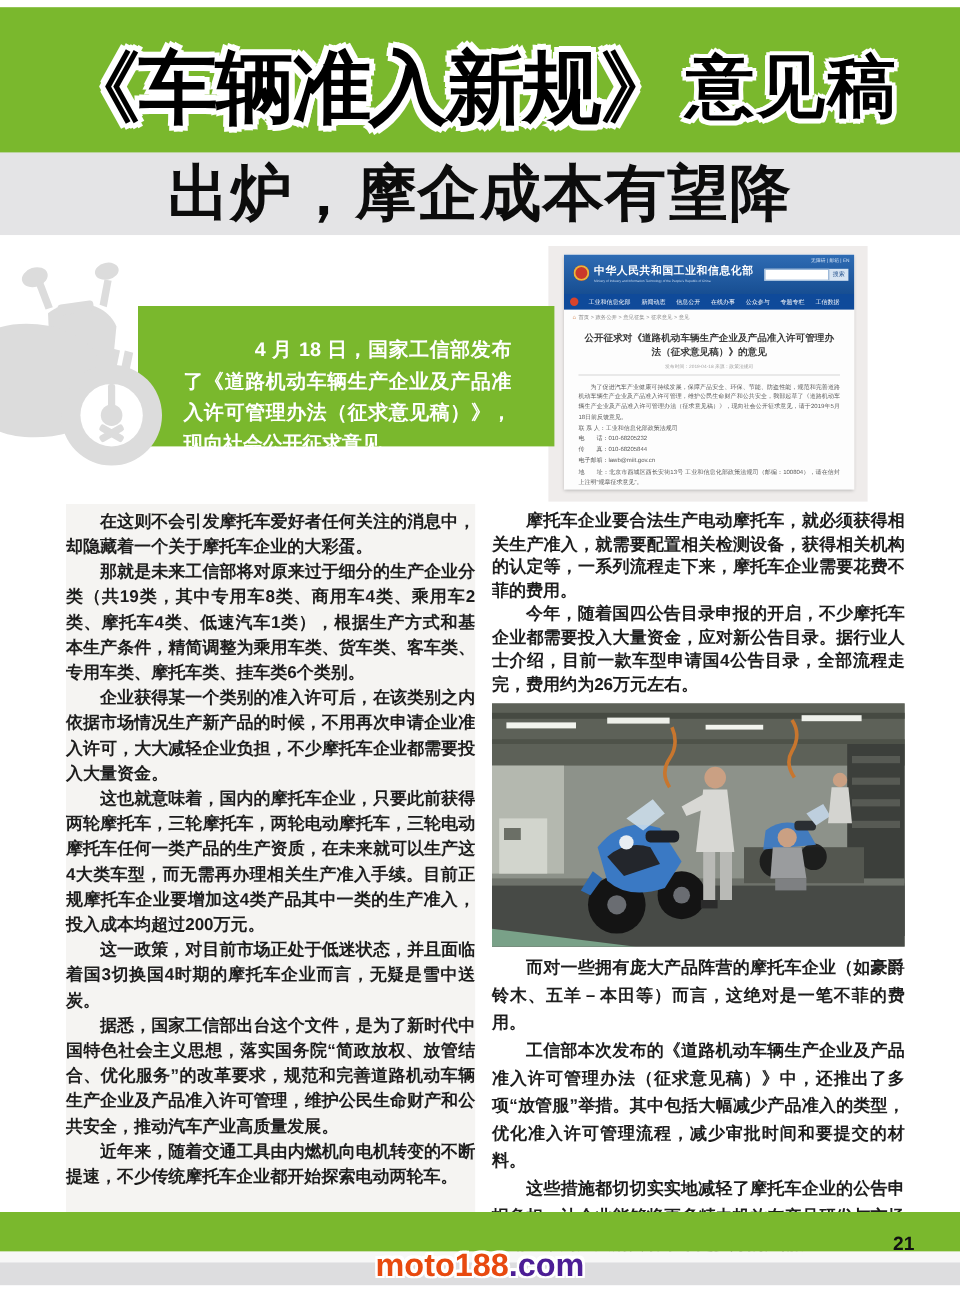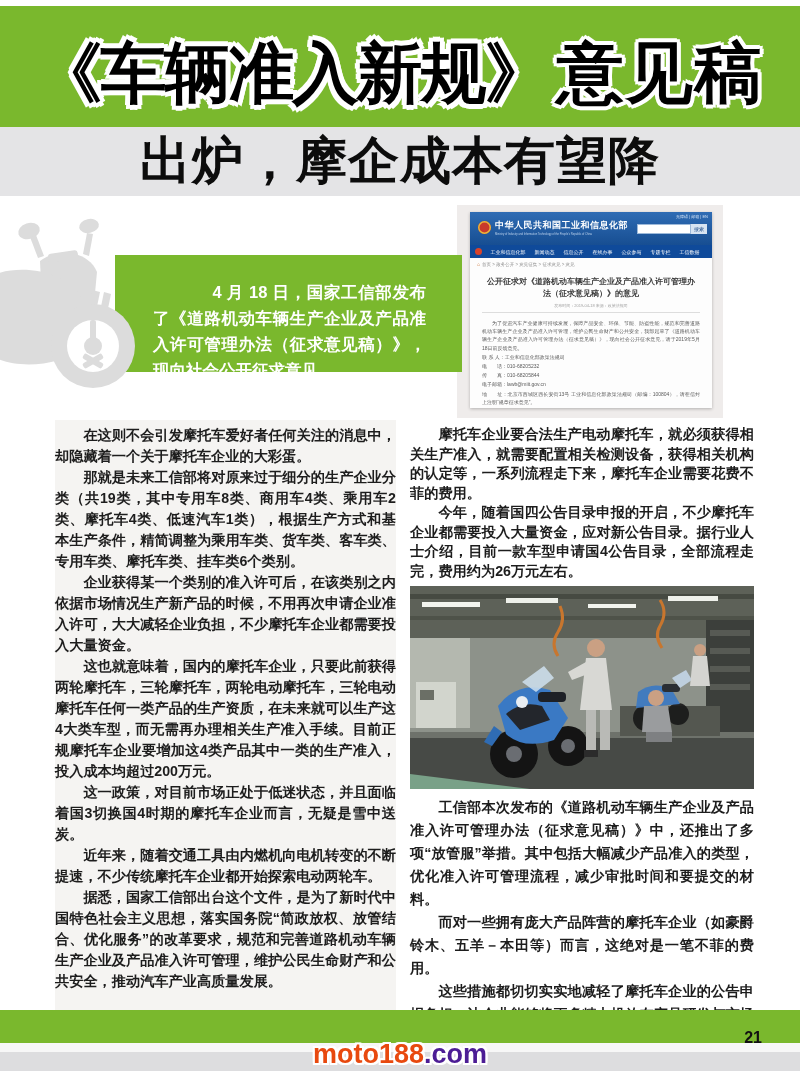--- a/index.html
+++ b/index.html
@@ -5,21 +5,21 @@
   html,body{margin:0;padding:0;background:#fff;}
   body{font-family:"Liberation Sans","DejaVu Sans",sans-serif;}
   .page{position:relative;width:800px;height:1077px;overflow:hidden;background:#fff;}
 
   
   .hdr-green{position:absolute;left:0;top:6px;width:800px;height:135px;background:#7ab82d;
     display:flex;align-items:center;justify-content:center;white-space:nowrap;}
   .hdr-main{font-size:66px;font-weight:900;color:#000;letter-spacing:-2px;
     text-shadow:-4px -4px 0 #fff,4px -4px 0 #fff,-4px 4px 0 #fff,4px 4px 0 #fff,
       -5px 0 0 #fff,5px 0 0 #fff,0 -5px 0 #fff,0 5px 0 #fff;}
-  .hdr-suffix{font-size:67px;font-weight:900;color:#000;margin-left:8px;letter-spacing:2px;
+  .hdr-suffix{font-size:57px;font-weight:900;color:#000;margin-left:8px;letter-spacing:2px;
     text-shadow:-3px -3px 0 #fff,3px -3px 0 #fff,-3px 3px 0 #fff,3px 3px 0 #fff,
       -4px 0 0 #fff,4px 0 0 #fff,0 -4px 0 #fff,0 4px 0 #fff;}
   .hdr-gray{position:absolute;left:0;top:127px;width:800px;height:69px;background:#e4e4e6;
     display:flex;align-items:center;justify-content:center;}
   .hdr-sub{font-size:51px;font-weight:900;color:#0c0c0c;letter-spacing:1px;text-align:center;}
 
   
   .intro{position:absolute;left:0;top:196px;width:800px;height:224px;background:#fff;overflow:hidden;}
   .moto-sil{position:absolute;left:-4px;top:10px;z-index:3;}
   .lead-box{position:absolute;left:115px;top:59px;width:347px;height:117px;background:#7ab82d;
@@ -163,22 +163,22 @@
     </div>
   </div>
 
   <div class="article">
     <div class="col-left">
         <p>在这则不会引发摩托车爱好者任何关注的消息中，却隐藏着一个关于摩托车企业的大彩蛋。</p>
         <p>那就是未来工信部将对原来过于细分的生产企业分类（共19类，其中专用车8类、商用车4类、乘用车2类、摩托车4类、低速汽车1类），根据生产方式和基本生产条件，精简调整为乘用车类、货车类、客车类、专用车类、摩托车类、挂车类6个类别。</p>
         <p>企业获得某一个类别的准入许可后，在该类别之内依据市场情况生产新产品的时候，不用再次申请企业准入许可，大大减轻企业负担，不少摩托车企业都需要投入大量资金。</p>
         <p>这也就意味着，国内的摩托车企业，只要此前获得两轮摩托车，三轮摩托车，两轮电动摩托车，三轮电动摩托车任何一类产品的生产资质，在未来就可以生产这4大类车型，而无需再办理相关生产准入手续。目前正规摩托车企业要增加这4类产品其中一类的生产准入，投入成本均超过200万元。</p>
         <p>这一政策，对目前市场正处于低迷状态，并且面临着国3切换国4时期的摩托车企业而言，无疑是雪中送炭。</p>
+        <p>据悉，国家工信部出台这个文件，是为了新时代中国特色社会主义思想，落实国务院“简政放权、放管结合、优化服务”的改革要求，规范和完善道路机动车辆生产企业及产品准入许可管理，维护公民生命财产和公共安全，推动汽车产业高质量发展。</p>
         <p>近年来，随着交通工具由内燃机向电机转变的不断提速，不少传统摩托车企业都开始探索电动两轮车。</p>
-        <p>据悉，国家工信部出台这个文件，是为了新时代中国特色社会主义思想，落实国务院“简政放权、放管结合、优化服务”的改革要求，规范和完善道路机动车辆生产企业及产品准入许可管理，维护公民生命财产和公共安全，推动汽车产业高质量发展。</p>
       </div>
     <div class="col-right">
       <div class="seg-top">
           <p>摩托车企业要合法生产电动摩托车，就必须获得相关生产准入，就需要配置相关检测设备，获得相关机构的认定等，一系列流程走下来，摩托车企业需要花费不菲的费用。</p>
           <p>今年，随着国四公告目录申报的开启，不少摩托车企业都需要投入大量资金，应对新公告目录。据行业人士介绍，目前一款车型申请国4公告目录，全部流程走完，费用约为26万元左右。</p>
         </div>
 
       <svg class="photo" viewBox="0 0 344 203">
         <rect x="0" y="0" width="344" height="203" fill="#8d928a"></rect>
         <rect x="0" y="0" width="344" height="52" fill="#5d6158"></rect>
@@ -231,22 +231,22 @@
 
         <circle cx="246" cy="112" r="8" fill="#caa083"></circle>
         <path d="M234 120 h24 l4 26 h-30 Z" fill="#9a9c9e"></path>
         <rect x="236" y="146" width="26" height="10" fill="#7e8082"></rect>
 
         <circle cx="290" cy="64" r="6" fill="#caa083"></circle>
         <path d="M283 70 h14 l3 30 h-20 Z" fill="#d4d4d0"></path>
       </svg>
 
       <div class="seg-bottom">
+          <p>而对一些拥有庞大产品阵营的摩托车企业（如豪爵铃木、五羊－本田等）而言，这绝对是一笔不菲的费用。</p>
           <p>工信部本次发布的《道路机动车辆生产企业及产品准入许可管理办法（征求意见稿）》中，还推出了多项“放管服”举措。其中包括大幅减少产品准入的类型，优化准入许可管理流程，减少审批时间和要提交的材料。</p>
-          <p>而对一些拥有庞大产品阵营的摩托车企业（如豪爵铃木、五羊－本田等）而言，这绝对是一笔不菲的费用。</p>
           <p>这些措施都切切实实地减轻了摩托车企业的公告申报负担，让企业能够将更多精力投放在产品研发与市场营销上，为广大消费者带来更多好的产品。</p>
         </div>
     </div>
   </div>
 
   <div class="bar-green"></div>
   <div class="strip-white"></div>
   <div class="strip-gray"></div>
   <div class="page-num">21</div>
   <div class="site-logo">

